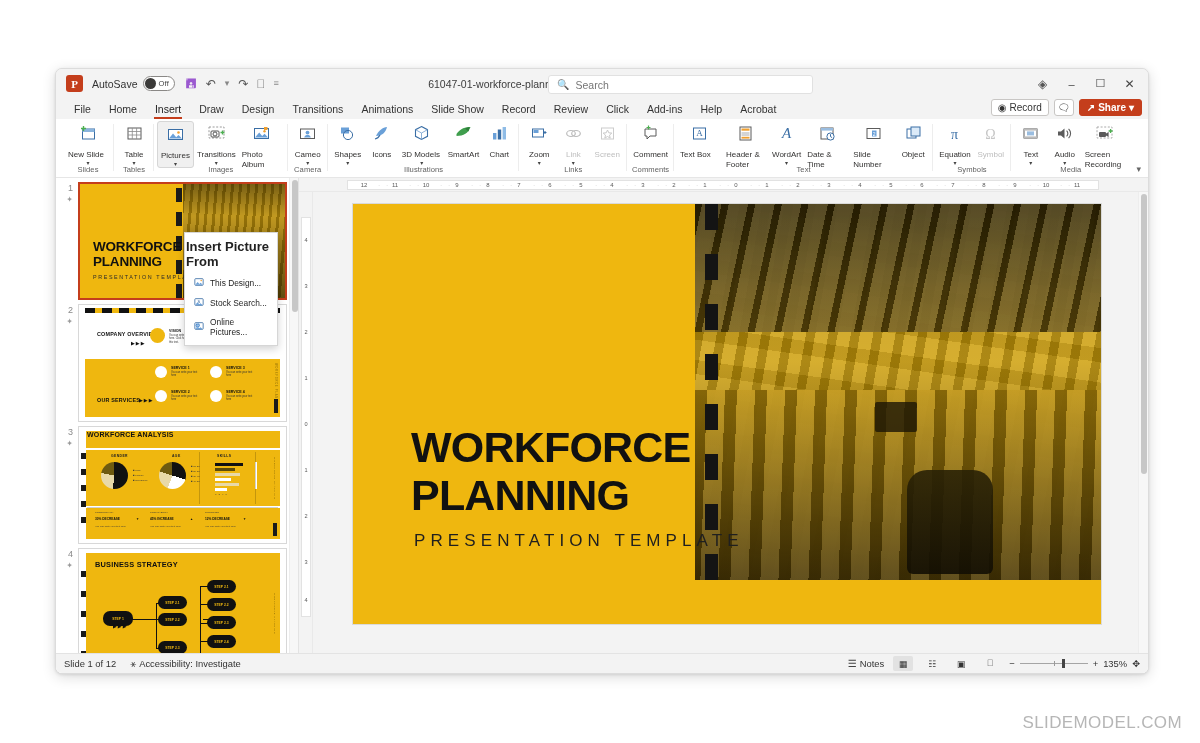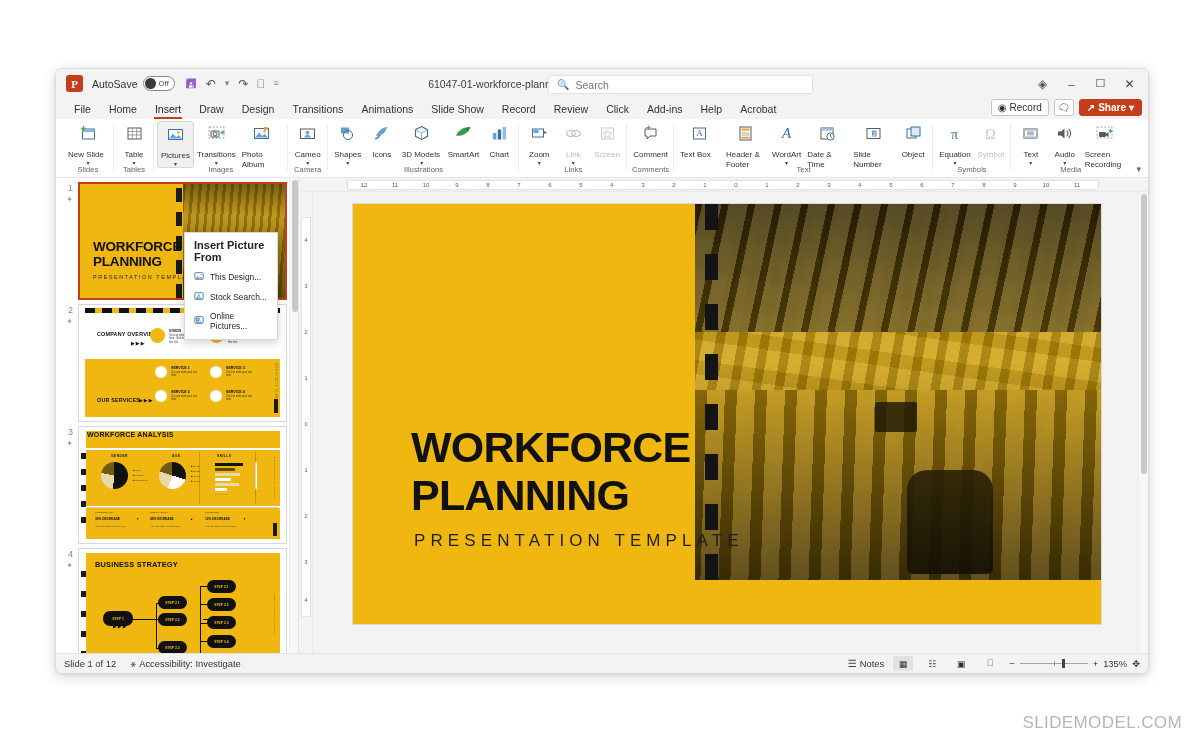--- a/index.html
+++ b/index.html
@@ -138,21 +138,21 @@
   }
 
   
   .dropdown {
     position: absolute; left: 128px; top: 163px; width: 94px;
     background: #fff; border: 1px solid #d6d6d6;
     box-shadow: 0 3px 8px rgba(0,0,0,.18);
     z-index: 60; padding: 3px 0 4px;
   }
   .dd-header {
-    font-size: 11px; font-weight: bold; color: #222; padding: 3px 7px 4px 9px;
+    font-size: 13px; font-weight: bold; color: #222; padding: 3px 7px 4px 1px;
   }
   .dd-item {
     display: flex; align-items: center; gap: 6px; padding: 4px 7px 4px 9px;
     font-size: 8.4px; color: #1f1f1f;
   }
 
   
   .workarea { position: relative; height: 100%; display: flex; background: #f3f3f3; }
 
   

